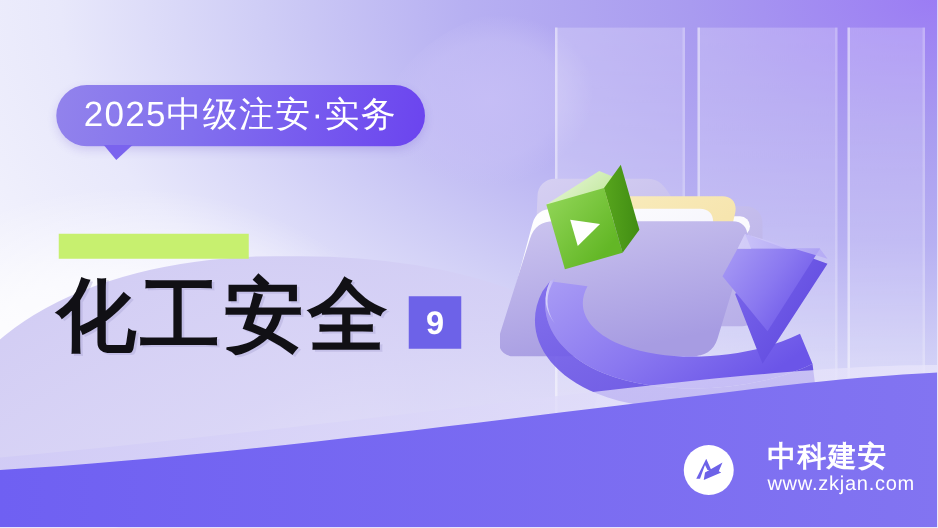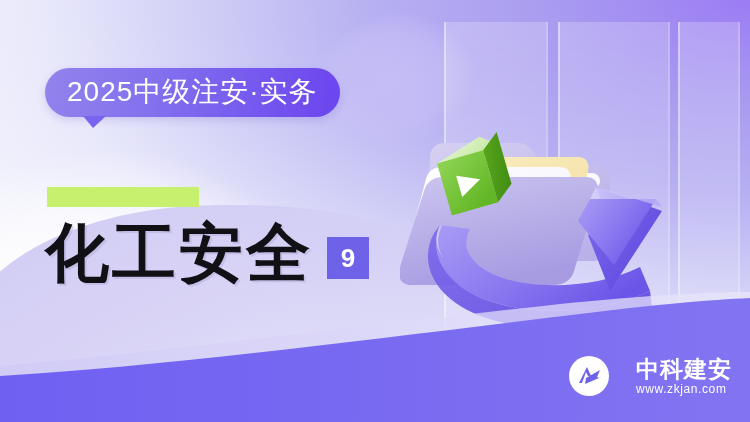--- a/index.html
+++ b/index.html
@@ -136,21 +136,21 @@
     background:#ffffff;
     display:flex;align-items:center;justify-content:center;
     flex:0 0 40px;
   }
   .logo-words{ display:flex;flex-direction:column; gap:2px; }
   .logo-cn{
     color:#ffffff;font-weight:bold;font-size:23px;line-height:1;letter-spacing:1px;
     font-family:"DejaVu Sans","Liberation Sans",sans-serif;
   }
   .logo-url{
-    color:#ffffff;font-size:12px;line-height:1;letter-spacing:.6px;
+    color:#ffffff;font-size:16px;line-height:1;letter-spacing:.6px;
     font-family:"Liberation Sans",sans-serif;
   }
 </style>
 </head>
 <body>
 
 <div id="poster">
 
   <div class="wash-bl"></div>
   <div class="blob-top"></div>

